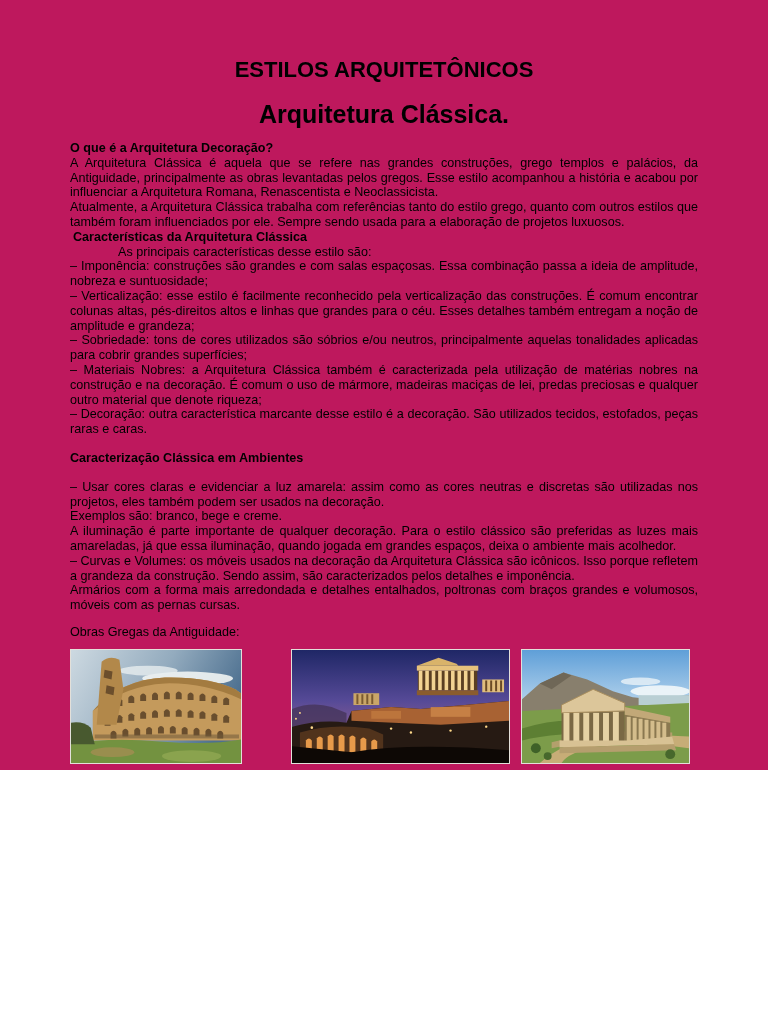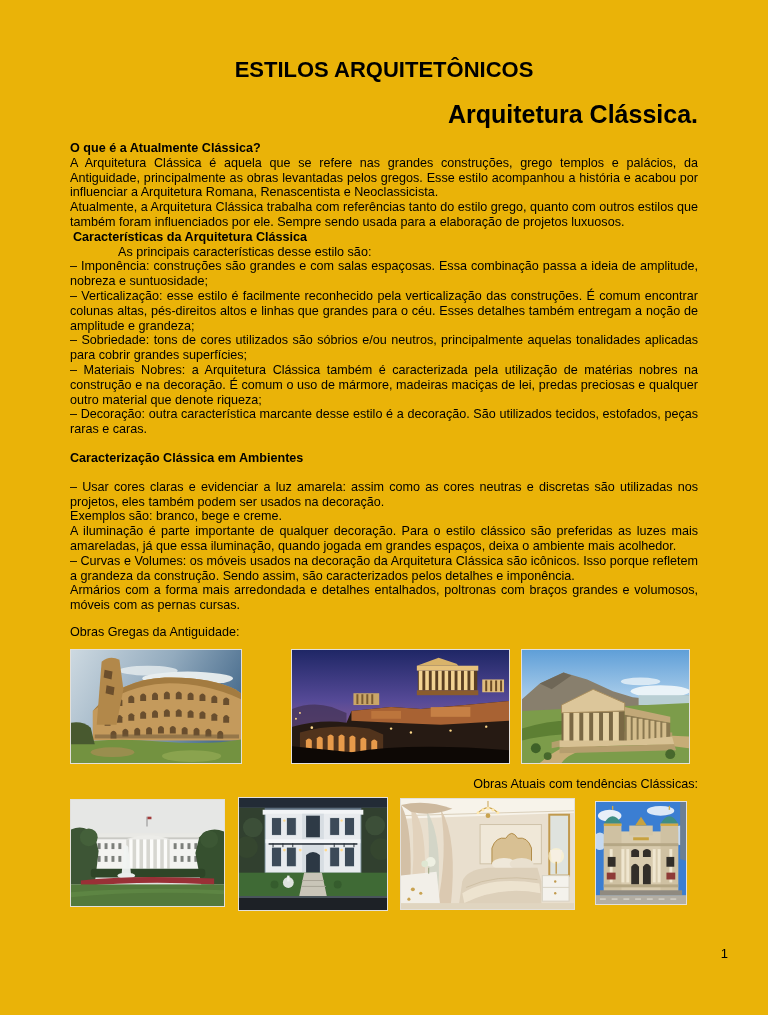--- a/index.html
+++ b/index.html
@@ -1,22 +1,22 @@
 <!DOCTYPE html>
 <html lang="pt"><head>
 <meta charset="utf-8">
 <style>
   html,body{margin:0;padding:0;background:#ffffff;}
   .page{
-    position:relative;width:768px;height:1015px;background:#eab308;overflow:hidden;
+    position:relative;width:768px;height:770px;background:#be185d;overflow:hidden;
     font-family:"Liberation Sans",sans-serif;font-size:12.6px;line-height:14.8px;color:#000;
   }
   .content{padding:0 70px;}
   .title{font-size:22px;line-height:26px;font-weight:bold;text-align:center;margin:57px 0 0;}
-  .main-heading{font-size:25px;line-height:30px;font-weight:bold;margin:16px 0 0;text-align:right;}
+  .main-heading{font-size:25px;line-height:30px;font-weight:bold;margin:16px 0 0;text-align:center;}
   p{margin:0;text-align:justify;}
   .bold{font-weight:bold;}
   .sp{padding-left:3px;}
   .block-a{margin-top:12px;}
   .h-amb{margin-top:14px;}
   .block-b{margin-top:14px;}
   .label-1{margin-top:12px;text-align:left;}
   .label-2{margin-top:13px;text-align:right;}
   .lead{text-indent:48px;}
   .row{display:flex;align-items:flex-start;}
@@ -36,21 +36,21 @@
 </head>
 <body>
 
 <div class="page">
   <div class="content">
 
     <h1 class="title">ESTILOS ARQUITETÔNICOS</h1>
     <h2 class="main-heading">Arquitetura Clássica.</h2>
 
     <div class="block-a">
-      <p class="bold">O que é a Atualmente Clássica?</p>
+      <p class="bold">O que é a Arquitetura Decoração?</p>
       <p>A Arquitetura Clássica é aquela que se refere nas grandes construções, grego templos e palácios, da Antiguidade, principalmente as obras levantadas pelos gregos. Esse estilo acompanhou a história e acabou por influenciar a Arquitetura Romana, Renascentista e Neoclassicista.</p>
       <p>Atualmente, a Arquitetura Clássica trabalha com referências tanto do estilo grego, quanto com outros estilos que também foram influenciados por ele. Sempre sendo usada para a elaboração de projetos luxuosos.</p>
       <p class="bold sp">Características da Arquitetura Clássica</p>
       <p class="lead">As principais características desse estilo são:</p>
       <p>– Imponência: construções são grandes e com salas espaçosas. Essa combinação passa a ideia de amplitude, nobreza e suntuosidade;</p>
       <p>– Verticalização: esse estilo é facilmente reconhecido pela verticalização das construções. É comum encontrar colunas altas, pés-direitos altos e linhas que grandes para o céu. Esses detalhes também entregam a noção de amplitude e grandeza;</p>
       <p>– Sobriedade: tons de cores utilizados são sóbrios e/ou neutros, principalmente aquelas tonalidades aplicadas para cobrir grandes superfícies;</p>
       <p>– Materiais Nobres: a Arquitetura Clássica também é caracterizada pela utilização de matérias nobres na construção e na decoração. É comum o uso de mármore, madeiras maciças de lei, predas preciosas e qualquer outro material que denote riqueza;</p>
       <p>– Decoração: outra característica marcante desse estilo é a decoração. São utilizados tecidos, estofados, peças raras e caras.</p>
     </div>

